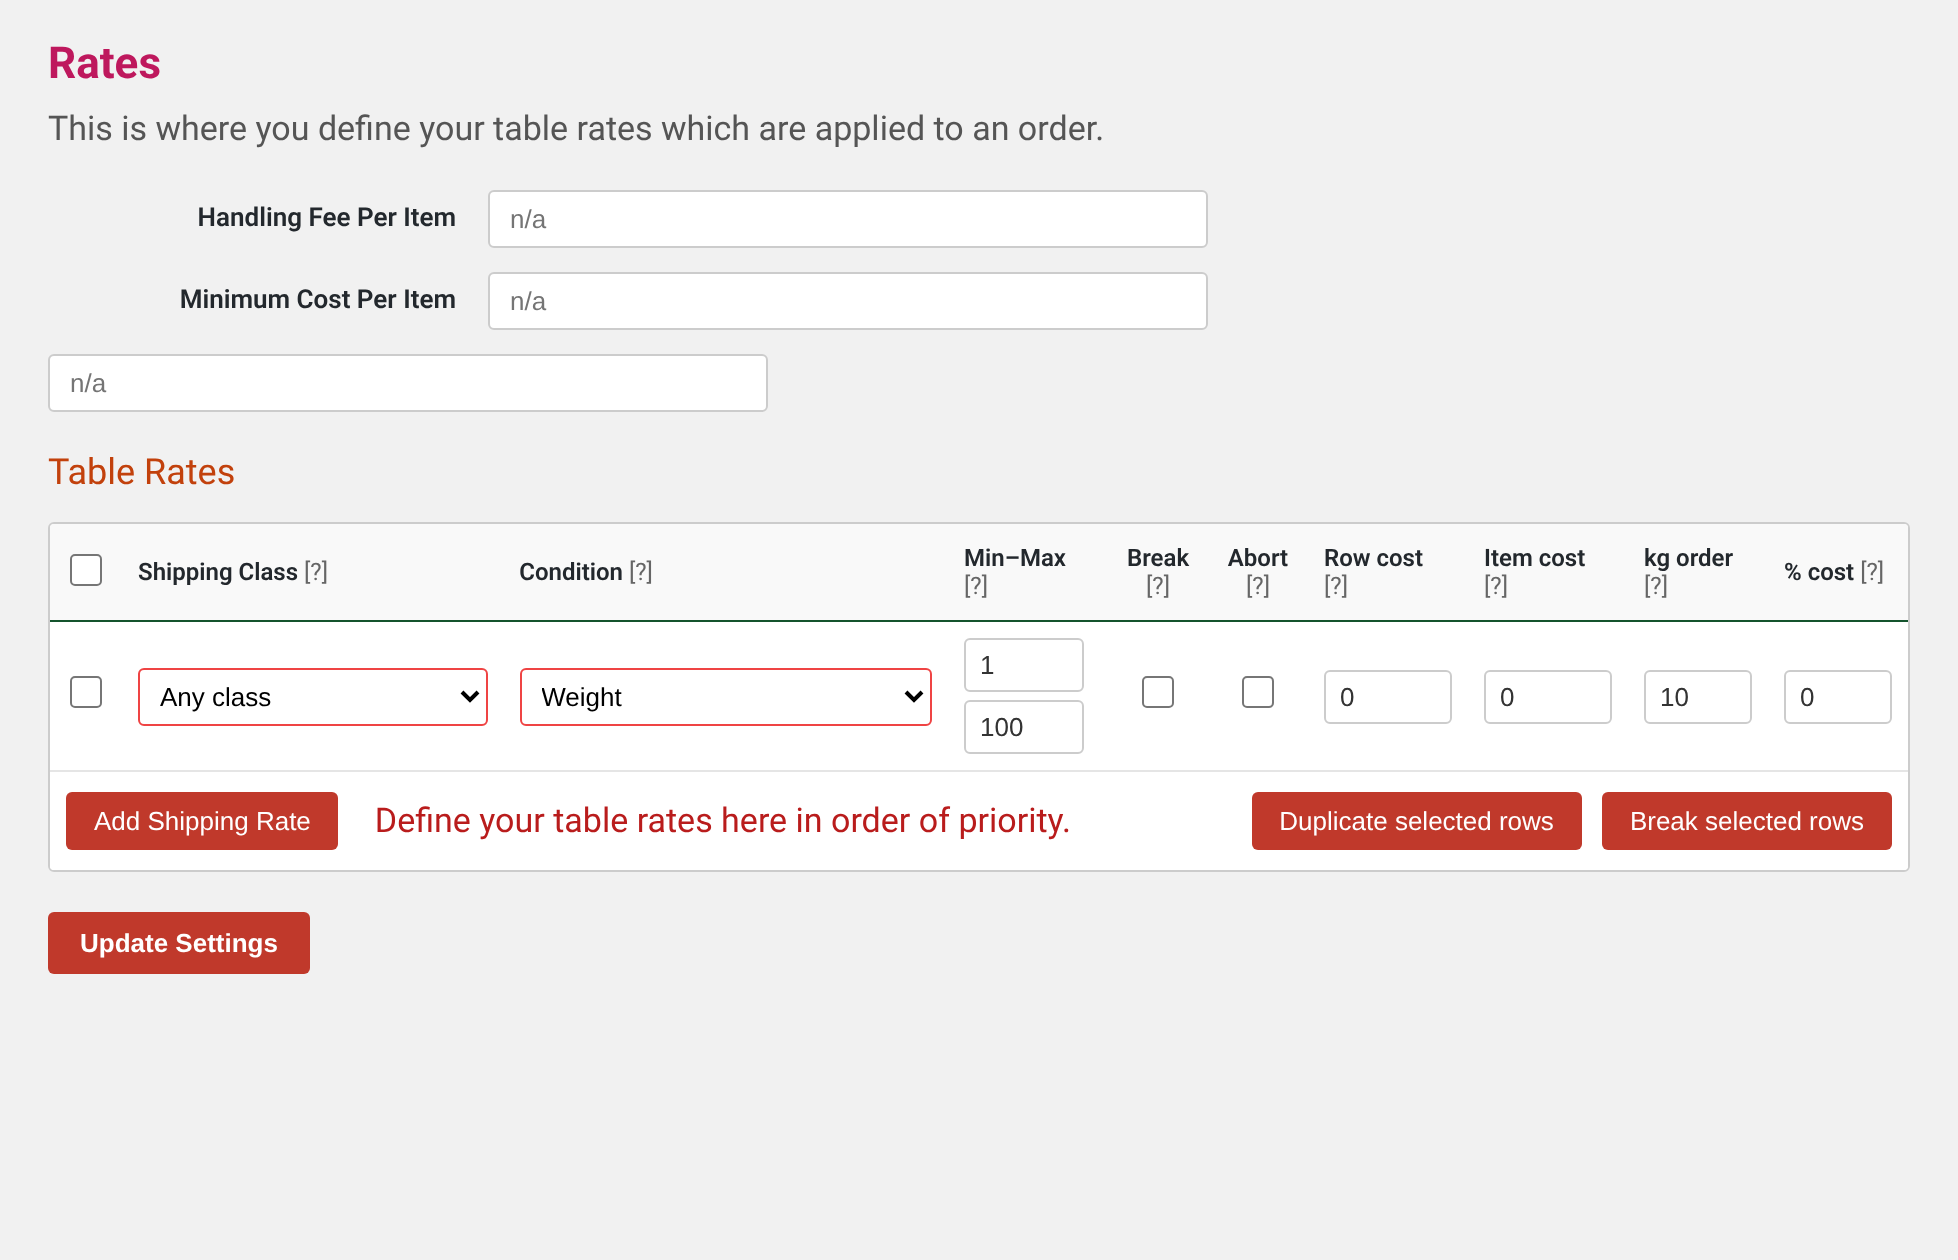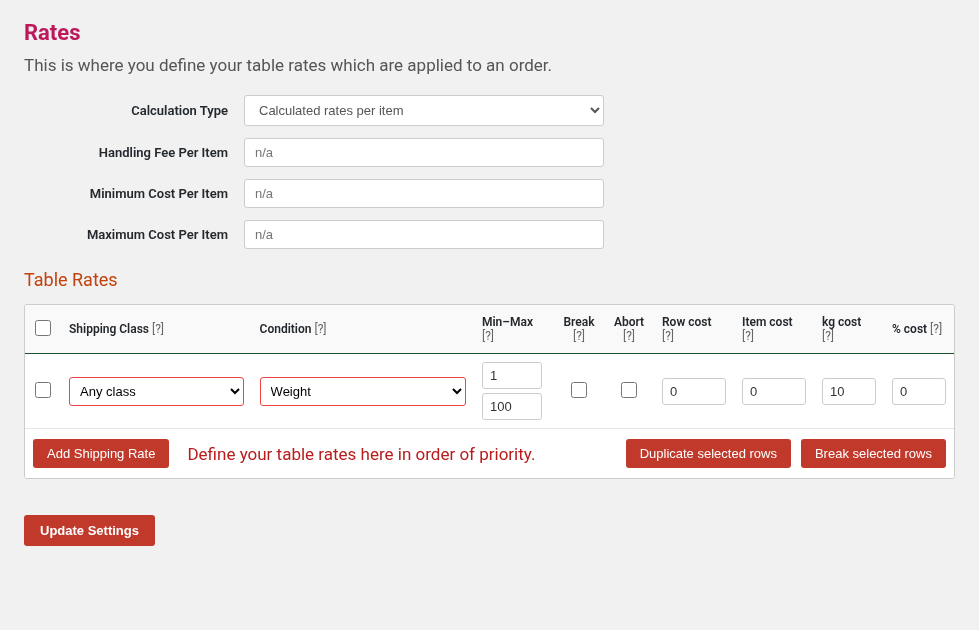--- a/index.html
+++ b/index.html
@@ -145,21 +145,20 @@
     }
     .btn-update {
       background: #c0392b;
       color: #fff;
       border: none;
       border-radius: 3px;
       padding: 8px 16px;
       font-size: 13px;
       cursor: pointer;
       font-weight: 600;
-      margin-top: 16px;
     }
     input[type="checkbox"] {
       width: 16px;
       height: 16px;
       cursor: pointer;
     }
     .col-shipping { min-width: 120px; }
     .col-condition { min-width: 140px; }
     .col-minmax { width: 80px; }
     .col-break { width: 50px; text-align: center; }
@@ -172,38 +171,28 @@
 </head>
 <body>
 
 
 
 <h1 class="page-title">Rates</h1>
 <p class="page-description">This is where you define your table rates which are applied to an order.</p>
 
 <div class="form-section">
   <div class="form-row">
-    <label class="form-label">Calculation Type</label>
-    <select class="form-input">
-      <option>Calculated rates per item</option>
-      <option>Per order</option>
-      <option>Per item</option>
-      <option>Per line item</option>
-    </select>
-  </div>
-  <div class="form-row">
     <label class="form-label">Handling Fee Per Item</label>
     <input class="form-input" type="text" value="" placeholder="n/a" style="">
   </div>
   <div class="form-row">
     <label class="form-label">Minimum Cost Per Item</label>
     <input class="form-input" type="text" value="" placeholder="n/a" style="">
   </div>
   <div class="form-row">
-    <label class="form-label">Maximum Cost Per Item</label>
     <input class="form-input" type="text" value="" placeholder="n/a" style="">
   </div>
 </div>
 
 <h2 class="section-title">Table Rates</h2>
 
 <div class="table-rates-container">
   <table>
     <thead>
       <tr>
@@ -225,21 +214,21 @@
         <th class="col-abort">
           <span>Abort</span> <span class="col-help">[?]</span>
         </th>
         <th class="col-rowcost">
           <span>Row cost</span> <span class="col-help">[?]</span>
         </th>
         <th class="col-itemcost">
           <span>Item cost</span> <span class="col-help">[?]</span>
         </th>
         <th class="col-kgcost">
-          <span>kg cost</span> <span class="col-help">[?]</span>
+          <span>kg order</span> <span class="col-help">[?]</span>
         </th>
         <th class="col-pctcost">
           <span>% cost</span> <span class="col-help">[?]</span>
         </th>
       </tr>
     </thead>
     <tbody>
       <tr>
         <td class="checkbox-col">
           <input type="checkbox" style="">

